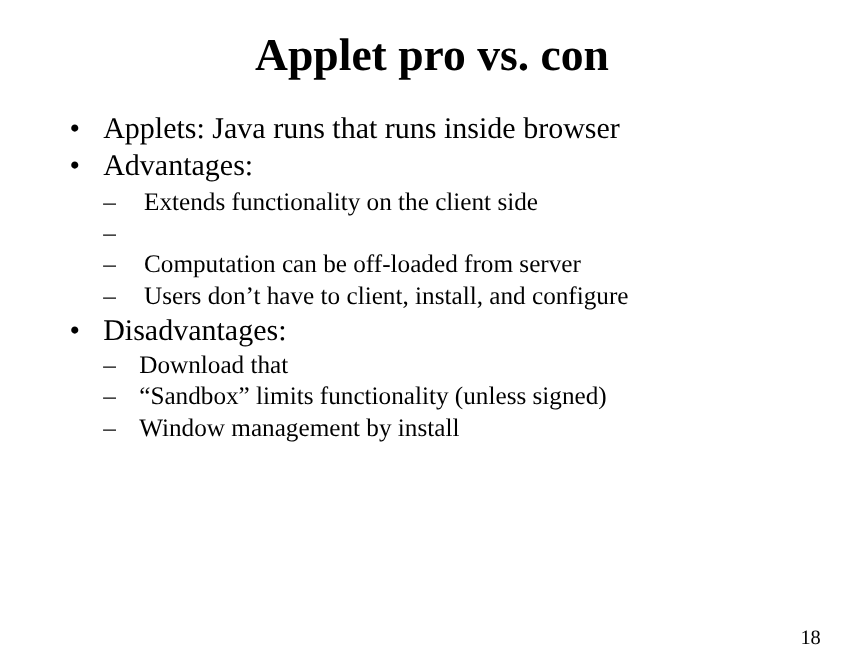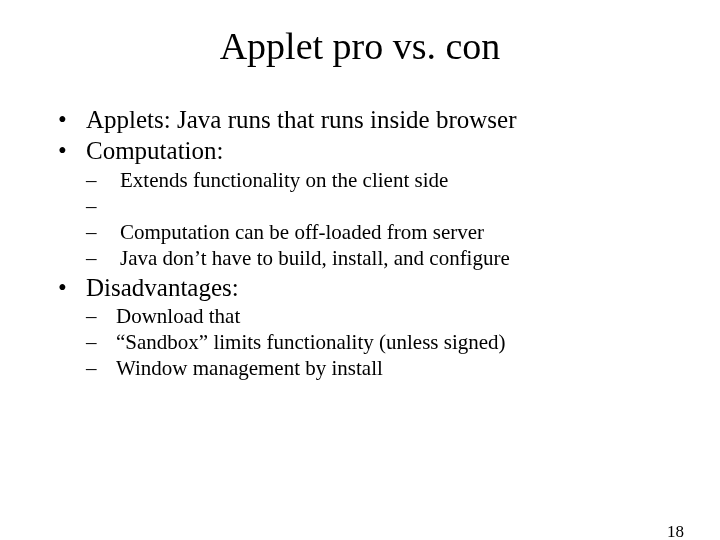--- a/index.html
+++ b/index.html
@@ -13,23 +13,23 @@
   }
   .slide {
     position: relative;
     width: 720px;
     height: 540px;
     box-sizing: border-box;
   }
   .title {
     text-align: center;
     font-size: 38px;
-    font-weight: normal;
+    font-weight: bold;
     margin-top: 24px;
-    margin-bottom: 36px;
+    margin-bottom: 24px;
   }
   .content {
     margin-left: 58px;
     margin-right: 40px;
     font-size: 25px;
     line-height: 1.25;
   }
   .row {
     display: flex;
     align-items: baseline;
@@ -70,38 +70,38 @@
 
   <div class="content">
 
     <div class="row">
       <span class="bullet-col">•</span>
       <span><span class="bold">Applets</span><span>: Java runs that runs inside browser</span></span>
     </div>
 
     <div class="row">
       <span class="bullet-col">•</span>
-      <span>Computation:</span>
+      <span>Advantages:</span>
     </div>
 
     <div class="sub">
       <div class="row">
         <span class="bullet-col indent">–</span>
         <span>Extends functionality on the client side</span>
       </div>
       <div class="row">
         <span class="bullet-col indent">–</span>
       </div>
       <div class="row">
         <span class="bullet-col indent">–</span>
         <span>Computation can be off-loaded from server</span>
       </div>
       <div class="row">
         <span class="bullet-col indent">–</span>
-        <span>Java don’t have to build, install, and configure</span>
+        <span>Users don’t have to client, install, and configure</span>
       </div>
     </div>
 
     <div class="row">
       <span class="bullet-col">•</span>
       <span>Disadvantages:</span>
     </div>
 
     <div class="sub">
       <div class="row">

